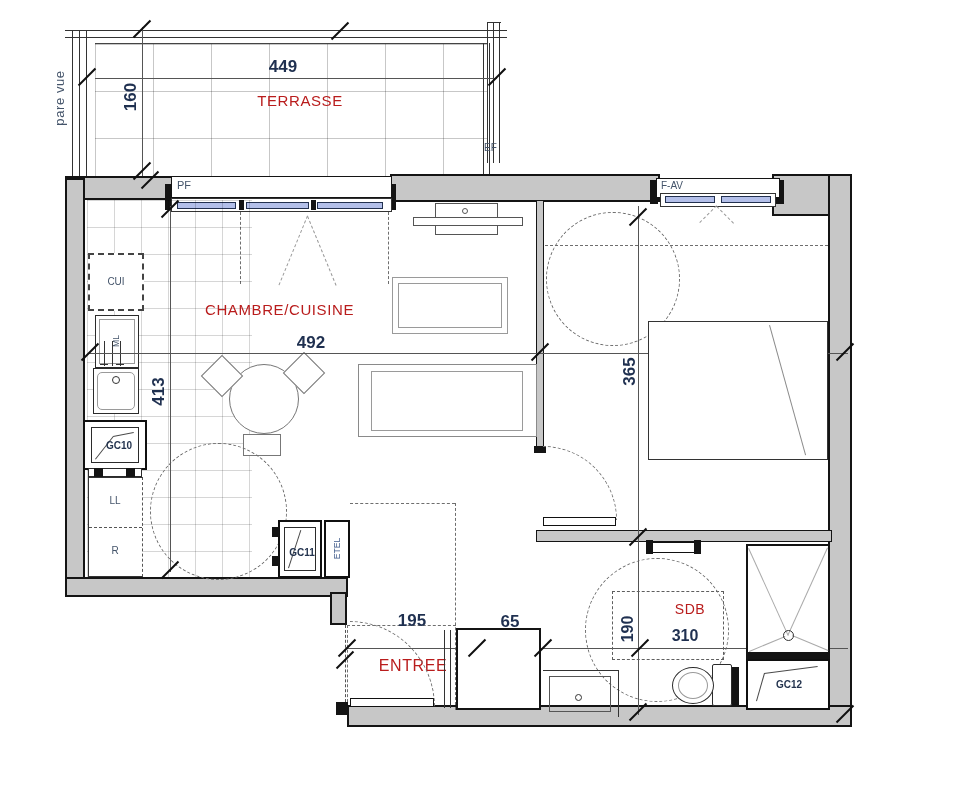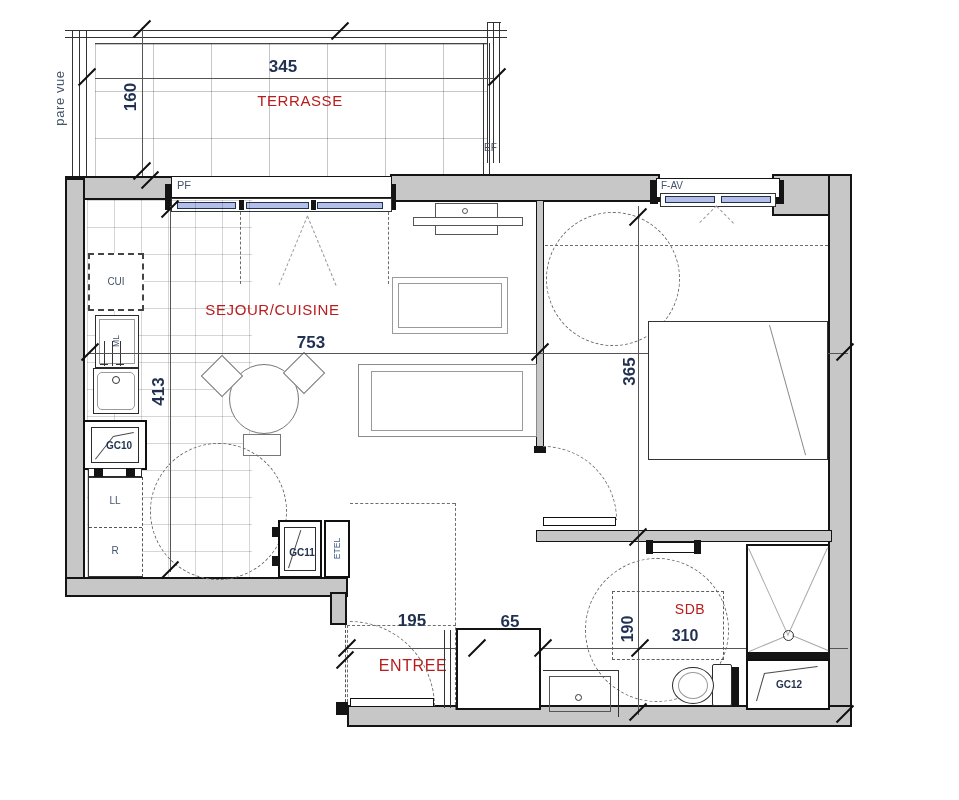--- a/index.html
+++ b/index.html
@@ -61,21 +61,21 @@
   <div class="thinline-v" style="left:493px;top:22px;height:141px;"></div>
   <div class="thinline-v" style="left:499px;top:22px;height:141px;"></div>
   <div class="thinline-h" style="left:487px;top:22px;width:14px;"></div>
 
   <div class="thinline-v" style="left:483px;top:43px;height:132px;"></div>
   <div class="thinline-v" style="left:489px;top:43px;height:132px;"></div>
   <div class="ann" style="left:484px;top:142px;font-size:10px;">EF</div>
 
   <div class="dimline-h" style="left:95px;top:78px;width:402px;"></div>
   <div class="dimline-v" style="left:142px;top:27px;height:150px;"></div>
-  <div class="num" style="left:258px;top:57px;width:50px;">345</div>
+  <div class="num" style="left:258px;top:57px;width:50px;">449</div>
   <div class="num rot" style="left:99px;top:89px;width:60px;height:16px;">160</div>
   <div class="room-label" style="left:235px;top:92px;width:130px;">TERRASSE</div>
 
   <div class="wall" style="left:65px;top:176px;width:108px;height:24px;"></div>
   <div class="wall" style="left:390px;top:174px;width:270px;height:28px;"></div>
   <div class="wall" style="left:772px;top:174px;width:80px;height:42px;"></div>
   <div class="wall" style="left:828px;top:174px;width:24px;height:553px;"></div>
   <div class="wall" style="left:65px;top:178px;width:20px;height:419px;"></div>
   <div class="wall" style="left:65px;top:577px;width:283px;height:20px;"></div>
   <div class="wall" style="left:330px;top:592px;width:17px;height:33px;"></div>
@@ -151,23 +151,23 @@
   <div class="furn2" style="left:392px;top:277px;width:116px;height:57px;"></div>
   <div class="furn2" style="left:398px;top:283px;width:104px;height:45px;"></div>
   <div class="furn2" style="left:358px;top:364px;width:179px;height:73px;border-color:#8a8a8a;"></div>
   <div class="furn2" style="left:371px;top:371px;width:152px;height:60px;"></div>
   <div class="fix" style="left:435px;top:203px;width:63px;height:32px;border-color:#555;"></div>
   <div class="fix" style="left:413px;top:217px;width:110px;height:9px;border-color:#555;"></div>
   <div class="furn2" style="left:462px;top:208px;width:6px;height:6px;border-radius:50%;border-color:#555;"></div>
 
   <div class="dcirc" style="left:150px;top:443px;width:135px;height:135px;"></div>
 
-  <div class="room-label" style="left:205px;top:301px;width:135px;">SEJOUR/CUISINE</div>
+  <div class="room-label" style="left:205px;top:301px;width:135px;">CHAMBRE/CUISINE</div>
   <div class="dimline-h" style="left:88px;top:353px;width:760px;"></div>
-  <div class="num" style="left:288px;top:333px;width:46px;">753</div>
+  <div class="num" style="left:288px;top:333px;width:46px;">492</div>
   <div class="dimline-v" style="left:170px;top:206px;height:366px;"></div>
   <div class="num rot" style="left:127px;top:383px;width:60px;height:17px;">413</div>
 
   <div class="dash-h" style="left:350px;top:503px;width:105px;"></div>
   <div class="dash-v" style="left:455px;top:503px;height:207px;"></div>
   <div class="dash-h" style="left:347px;top:625px;width:109px;"></div>
   <div class="dash-v" style="left:347px;top:625px;height:82px;"></div>
 
   <div class="gcbox" style="left:278px;top:520px;width:44px;height:58px;"></div>
   <div class="fix" style="left:284px;top:527px;width:32px;height:44px;"></div>

